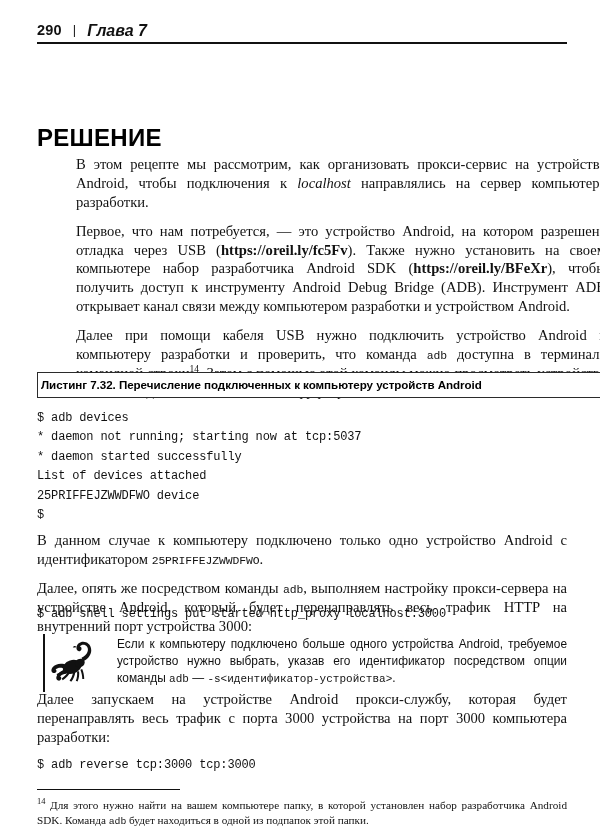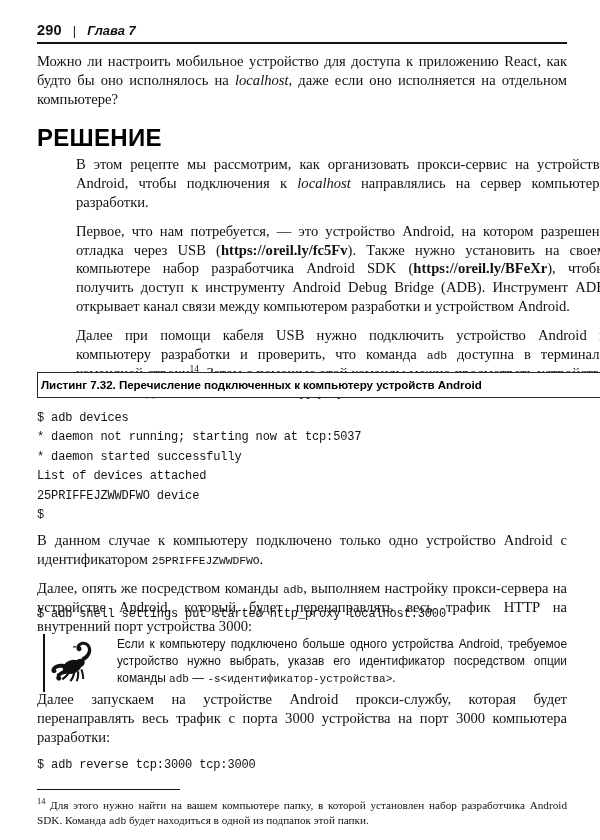--- a/index.html
+++ b/index.html
@@ -25,39 +25,39 @@
     padding: 0;
   }
 
   
   .runhead {
     position: absolute;
     left: 37px;
     top: 22px;
     width: 530px;
     display: flex;
-    align-items: flex-end;
+    align-items: flex-start;
     gap: 11px;
     font-family: "Liberation Sans", "DejaVu Sans", sans-serif;
   }
   .runhead .folio {
     font-size: 14.5px;
     font-weight: 700;
     letter-spacing: 0.2px;
     color: #111;
   }
   .runhead .sep {
     font-size: 13px;
     font-weight: 400;
     color: #222;
     position: relative;
     top: -0.5px;
   }
   .runhead .chap {
-    font-size: 13px;
+    font-size: 16px;
     font-style: italic;
     font-weight: 700;
     color: #111;
   }
   .runhead-rule {
     position: absolute;
     left: 37px;
     top: 42px;
     width: 530px;
     height: 2px;
@@ -209,23 +209,20 @@
 
 <div class="page">
 
   <div class="runhead">
     <span class="folio">290</span>
     <span class="sep">|</span>
     <span class="chap">Глава 7</span>
   </div>
   <div class="runhead-rule"></div>
 
-  <div class="col" style="top: 52px;">
-    <p class="body"><span>Можно ли настроить мобильное устройство для доступа к приложению React, как будто бы оно исполнялось на </span><span class="it">localhost</span><span>, даже если оно исполняется на отдельном компьютере?</span></p>
-  </div>
 
   <div class="col" style="top: 124px;">
     <h2 class="sect">РЕШЕНИЕ</h2>
   </div>
 
   <div class="col" style="top: 155px; margin-left: 39px;">
     <p class="body"><span>В этом рецепте мы рассмотрим, как организовать прокси-сервис на устройстве Android, чтобы подключения к </span><span class="it">localhost</span><span> направлялись на сервер компьютера разработки.</span></p>
 
     <p class="body"><span>Первое, что нам потребуется, — это устройство Android, на котором разрешена отладка через USB (</span><span class="bd">https://oreil.ly/fc5Fv</span><span>). Также нужно установить на своем компьютере набор разработчика Android SDK (</span><span class="bd">https://oreil.ly/BFeXr</span><span>), чтобы получить доступ к инструменту Android Debug Bridge (ADB). Инструмент ADB открывает канал связи между компьютером разработки и устройством Android.</span></p>
 

